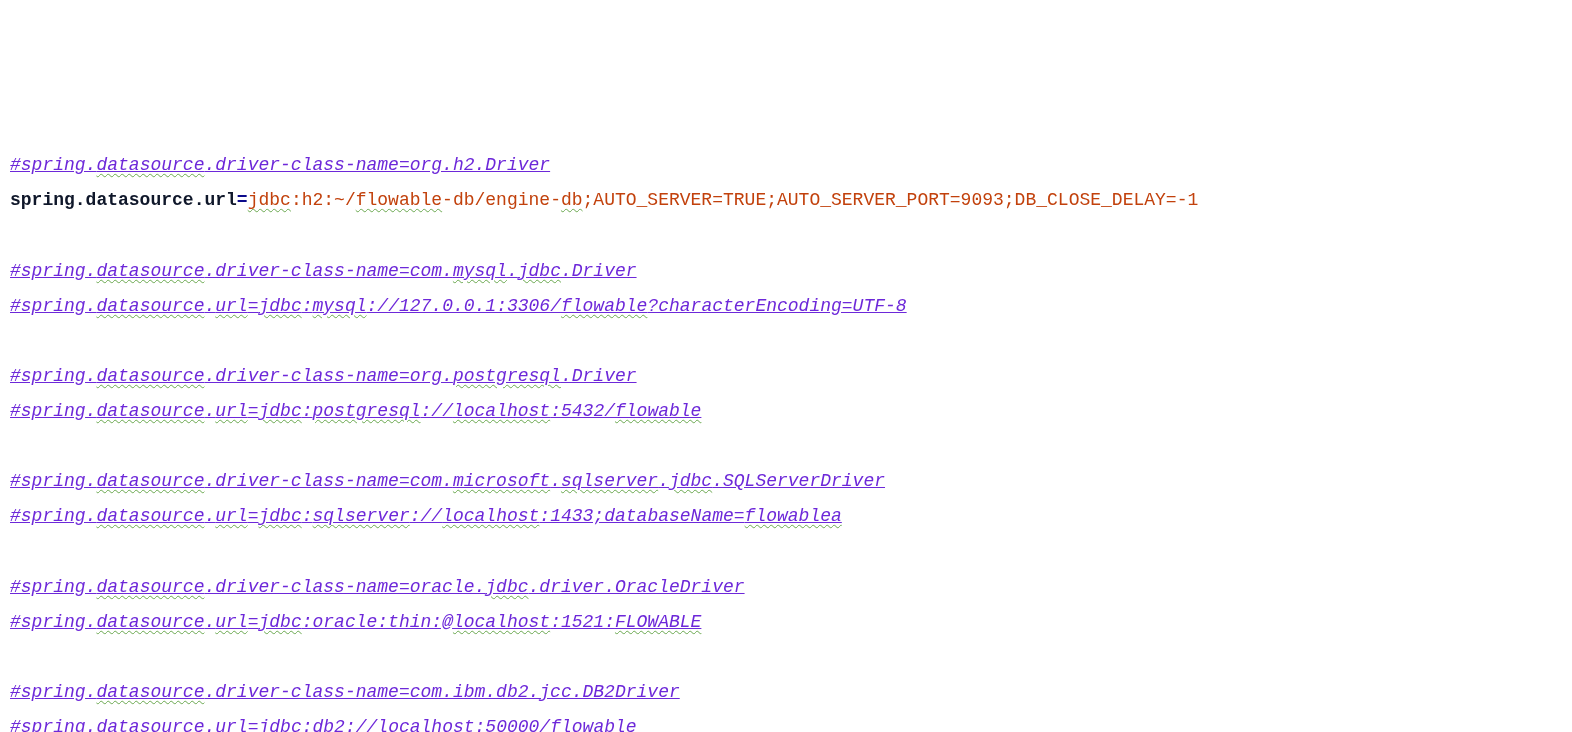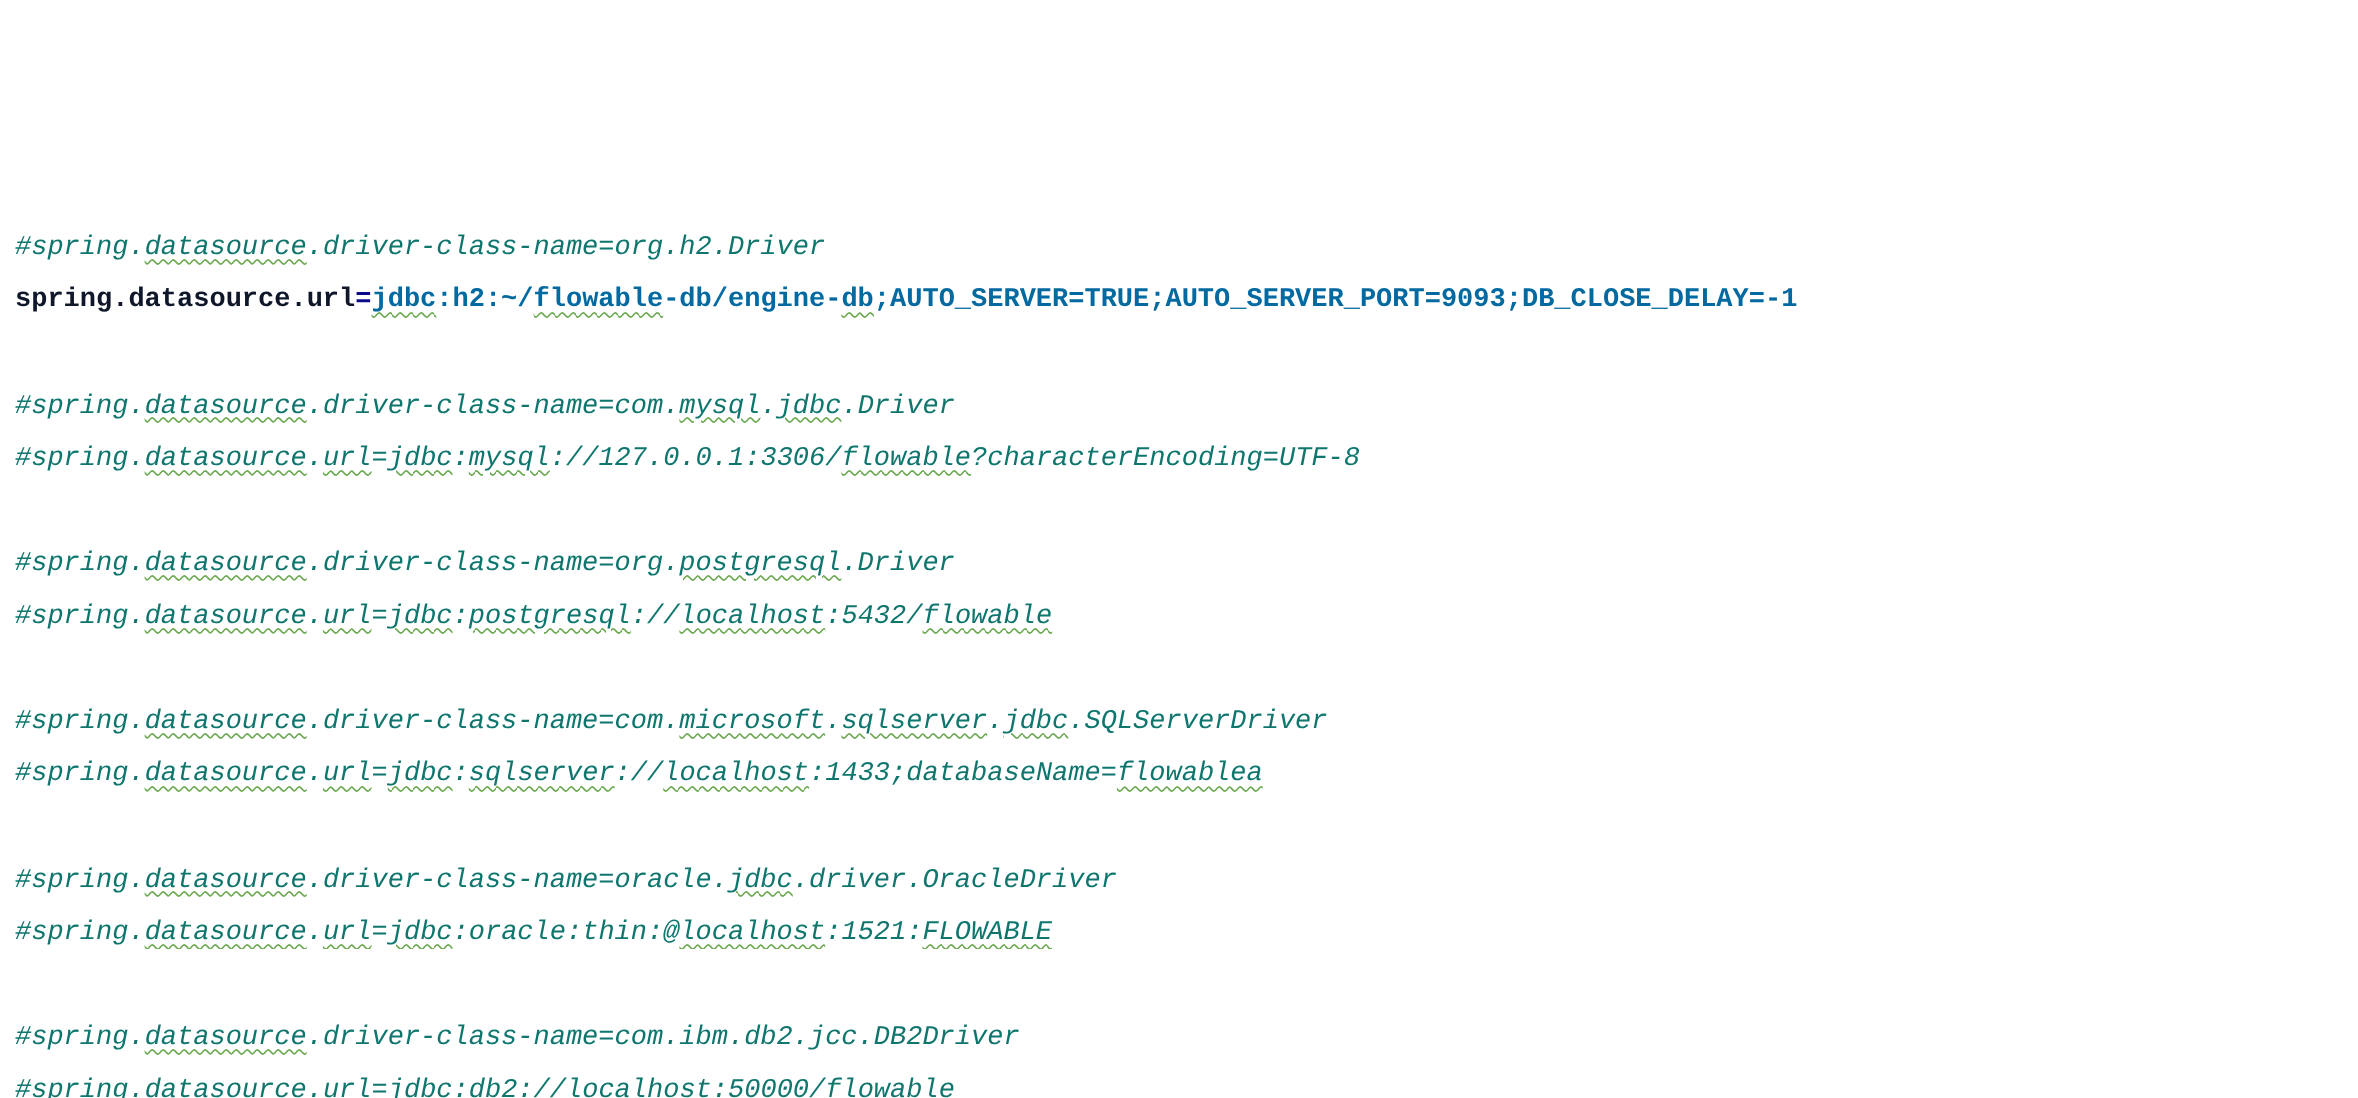--- a/index.html
+++ b/index.html
@@ -17,34 +17,35 @@
       white-space: pre;
     }
     .code-container {
       width: 1572px;
     }
     .line {
       display: block;
       min-height: 35px;
     }
     .comment {
-      color: #0f766e;
+      color: #6d28d9;
       font-style: italic;
+      text-decoration: underline;
     }
     .key {
       color: #0f172a;
       font-weight: bold;
     }
     .equals {
       color: #0b0a8b;
       font-weight: bold;
     }
     .value {
-      color: #0369a1;
-      font-weight: bold;
+      color: #c2410c;
+      font-weight: normal;
     }
     .typo {
       text-decoration: underline;
       text-decoration-style: wavy;
       text-decoration-color: #6aa84f;
       text-decoration-thickness: 1px;
       text-underline-offset: 3px;
     }
   </style>
 </head>

